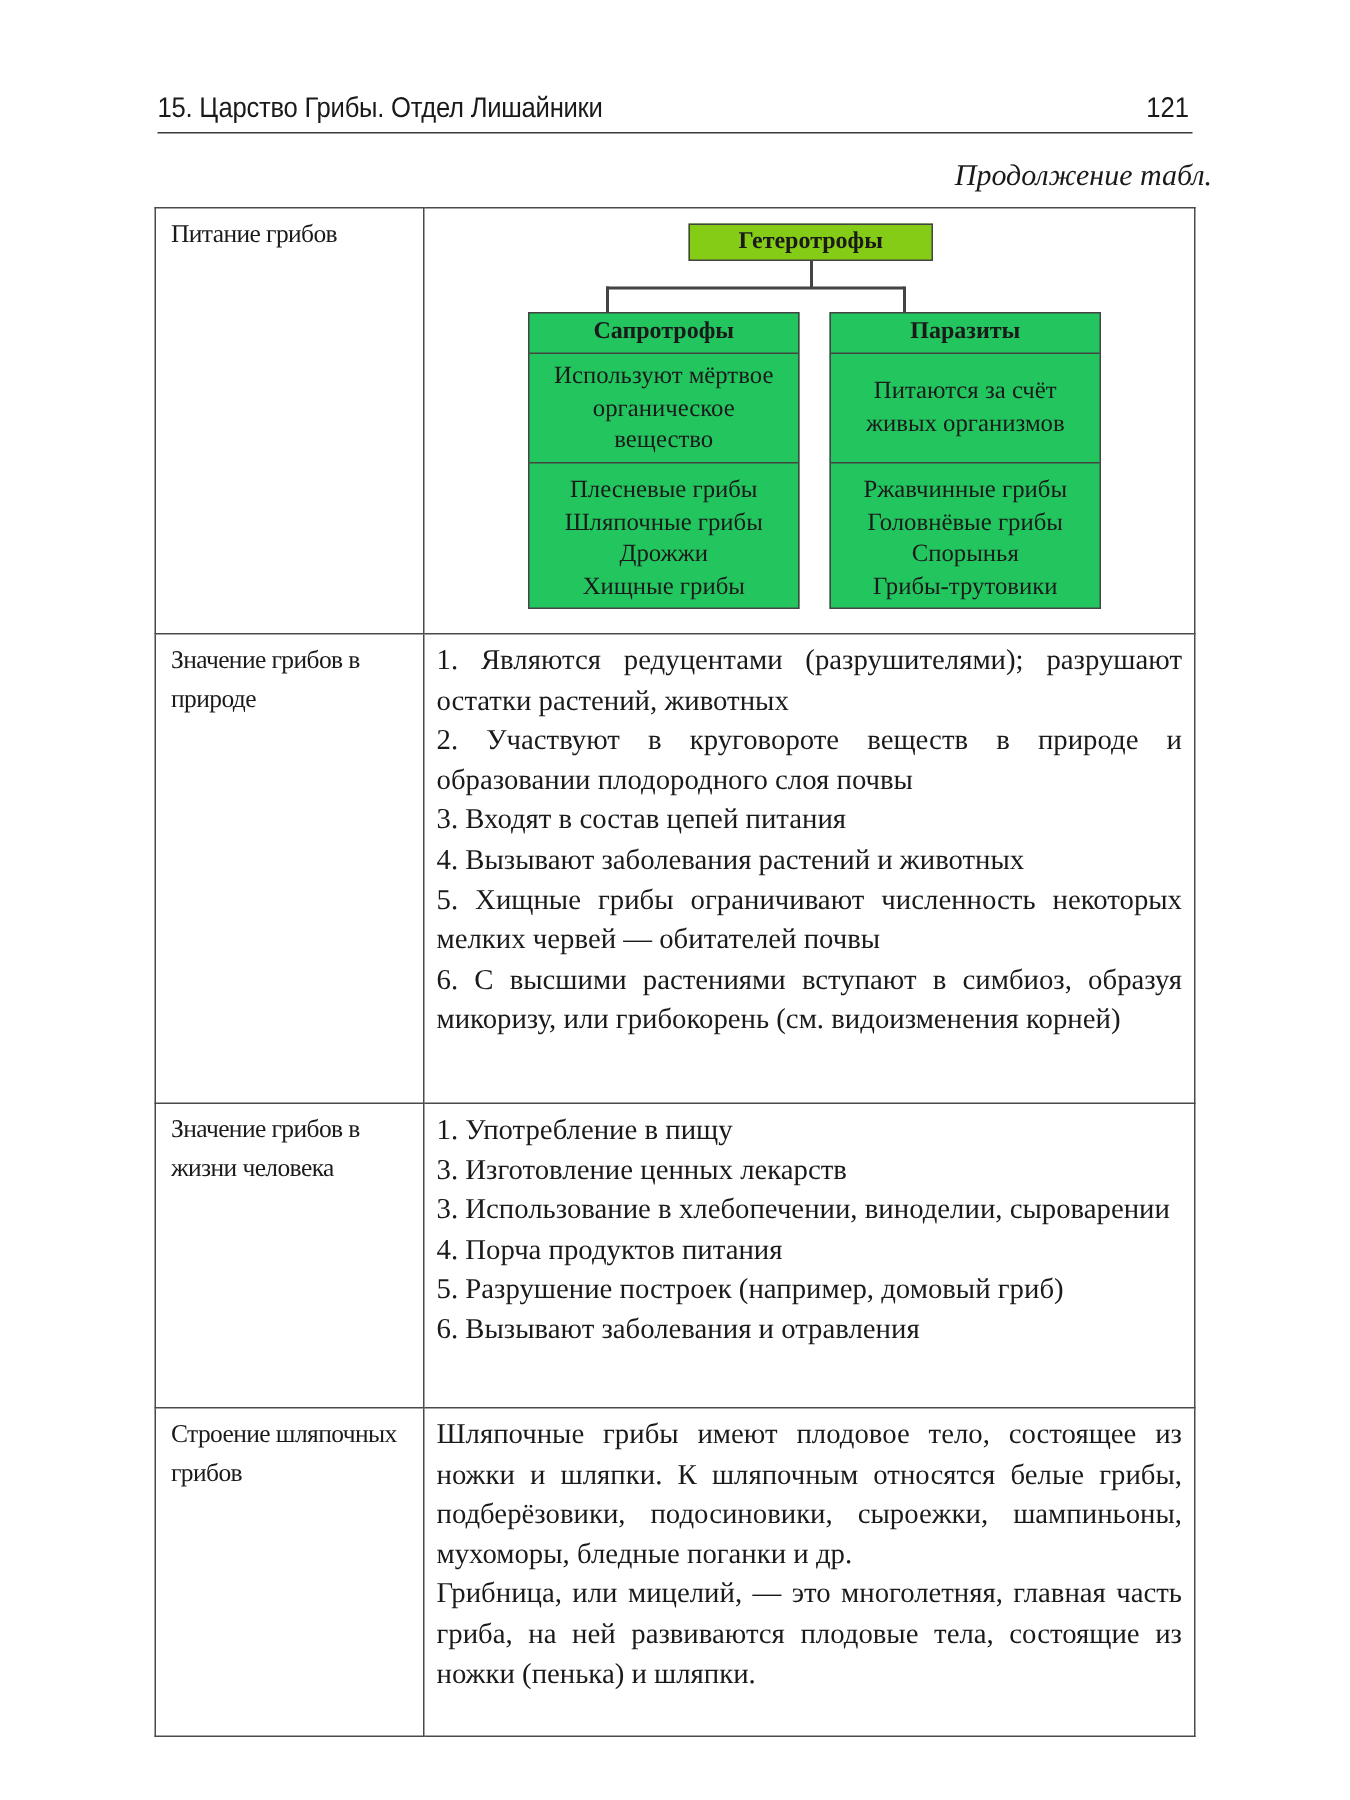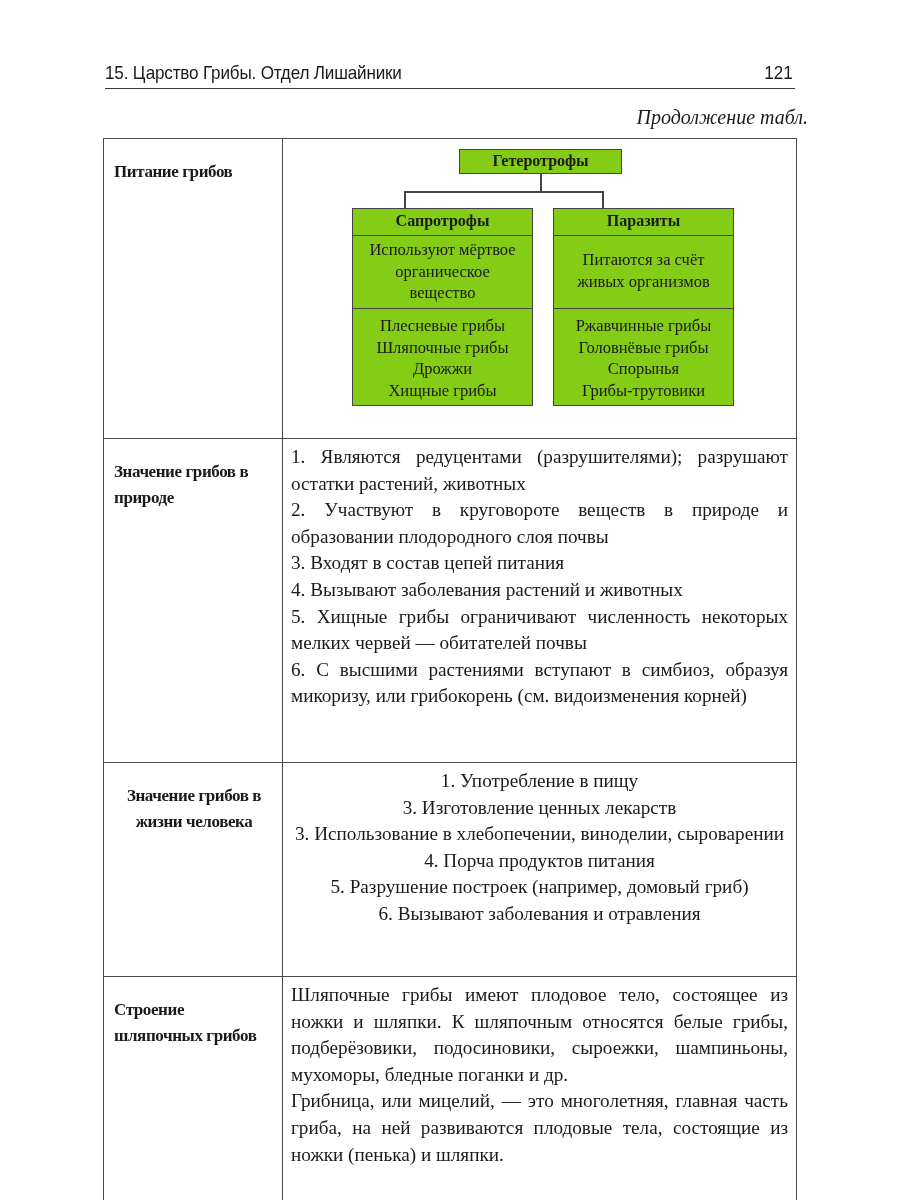--- a/index.html
+++ b/index.html
@@ -6,33 +6,33 @@
   body { width: 900px; height: 1200px; position: relative; overflow: hidden;
          font-family: "Liberation Serif", "DejaVu Serif", serif; color: #1a1a1a; }
   .running-head { position: absolute; left: 105px; top: 62px; width: 690px; height: 26px;
                   font-family: "Liberation Sans", "DejaVu Sans", sans-serif; font-size: 19px;
                   border-bottom: 1.6px solid #3a3a3a; transform-origin: left; }
   .running-head .title { position: absolute; left: 0; top: 0; letter-spacing: -0.2px; transform: scaleX(0.9); transform-origin: left; }
   .running-head .page { position: absolute; right: 2px; top: 0; transform: scaleX(0.9); transform-origin: right; }
   .cont { position: absolute; right: 92px; top: 106px; font-style: italic; font-size: 20px; }
   table.main { position: absolute; left: 103px; top: 138px; width: 694px; border-collapse: collapse; }
   table.main td { border: 1.6px solid #4a4a4a; vertical-align: top; }
-  td.label { width: 160px; padding: 20px 8px 0 10px; font-weight: bold; font-size: 17px; line-height: 26px; letter-spacing: -0.4px; }
+  td.label { width: 160px; padding: 4px 8px 0 10px; font-weight: normal; font-size: 17px; line-height: 26px; letter-spacing: -0.4px; }
   td.content { padding: 5px 8px 4px 8px; font-size: 19.2px; line-height: 26.6px; text-align: justify; }
   td.content .item { display: block; }
   .row-diagram td { height: 279px; }
   .row-nature td { height: 303px; }
-  .row-human td { height: 193px; text-align: center; }
+  .row-human td { height: 193px; }
   .row-structure td { height: 209px; }
   td.content p { margin: 0; }
   
   .diagram { position: relative; height: 279px; }
   .dbox { position: absolute; border: 1.5px solid #444; background: #84cc16; text-align: center; font-size: 16.5px; line-height: 21.5px; box-sizing: border-box; }
   .dtop { left: 175px; top: 9px; width: 163px; height: 25px; font-weight: bold; line-height: 22px; font-size: 16px; }
-  .col { position: absolute; top: 68px; width: 181px; height: 198px; border: 1.5px solid #444; box-sizing: border-box; background: #84cc16; }
+  .col { position: absolute; top: 68px; width: 181px; height: 198px; border: 1.5px solid #444; box-sizing: border-box; background: #22c55e; }
   .col.left { left: 68px; }
   .col.right { left: 269px; }
   .col .hd { height: 26px; border-bottom: 1.5px solid #444; font-weight: bold; text-align: center; line-height: 24px; font-size: 16px; }
   .col .desc { height: 73px; border-bottom: 1.5px solid #444; text-align: center; font-size: 16.5px; line-height: 21.5px; padding-top: 3px; box-sizing: border-box; }
   .col.right .desc { padding-top: 13px; text-align: center; }
   .col .examples { text-align: center; font-size: 16.5px; line-height: 21.5px; padding-top: 6px; }
   .col .examples span { display: block; }
   .line { position: absolute; background: #444; }
 </style>
 </head>

